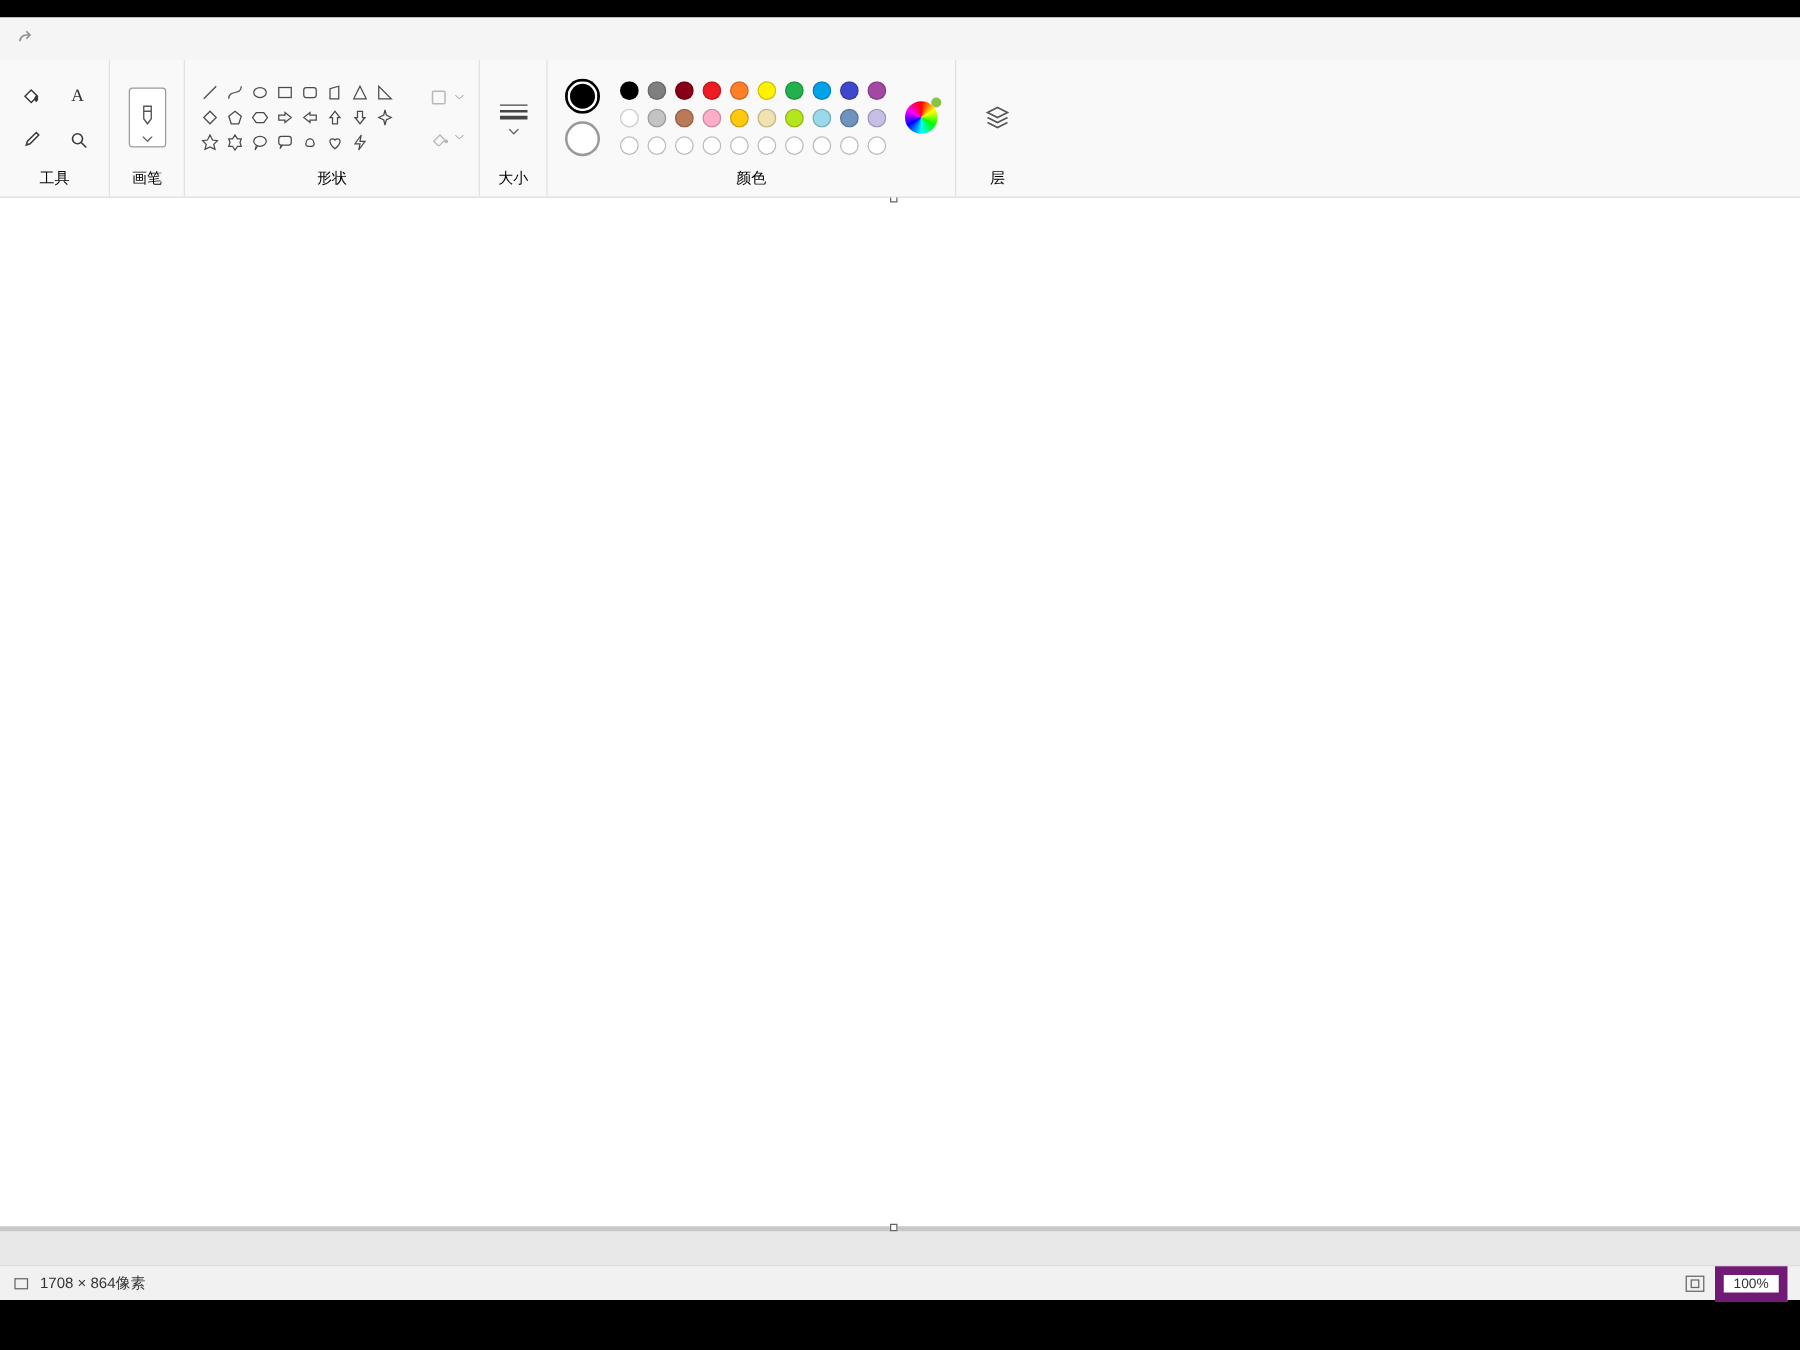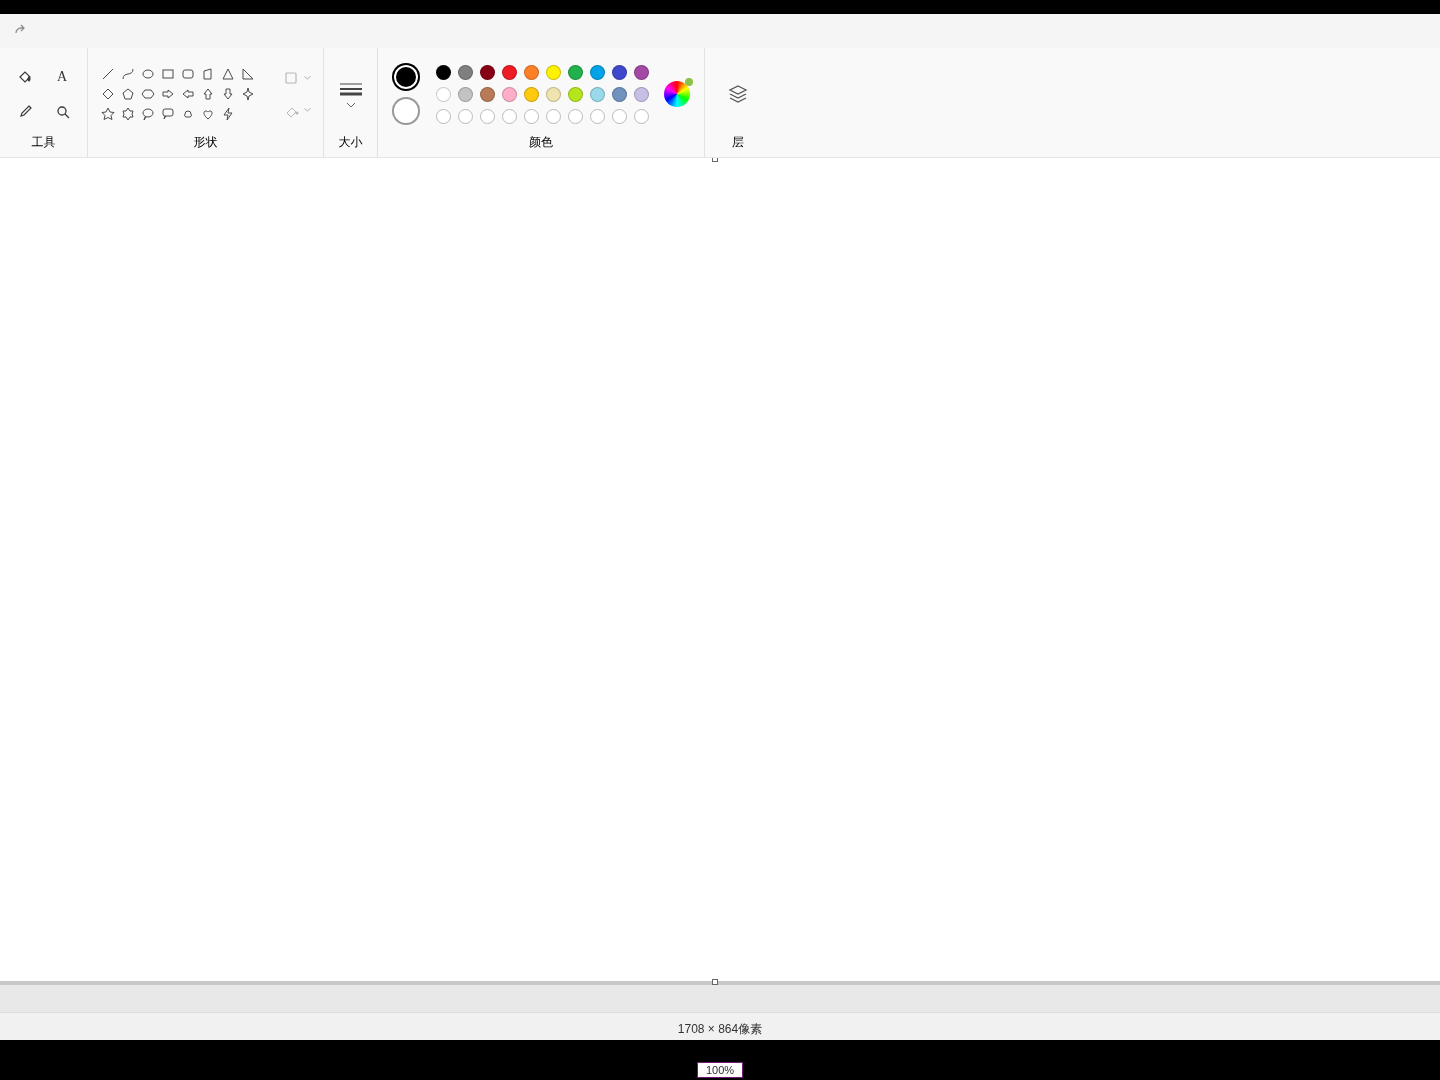--- a/index.html
+++ b/index.html
@@ -183,25 +183,24 @@
   background: #fff;
 }
 .statusbar {
   height: 28px;
   background: #f1f1f1;
   border-top: 1px solid #ddd;
   display: flex;
   align-items: center;
   padding: 0 10px;
   gap: 8px;
-  flex-direction: column;
 }
 .sb-spacer { flex: 1; }
 .zoom-box {
-  border: 1px solid #701a75;
+  border: 7px solid #701a75;
   padding: 1px 8px;
   background: #fff;
   font-size: 11px;
 }
 .bottom-black { height: 40px; background: #000; }
 
 .below-canvas {
   position: absolute;
   left: 0;
   top: 827px;
@@ -248,20 +247,34 @@
           <svg width="18" height="18" viewBox="0 0 18 18" fill="none" stroke="currentColor" stroke-width="1.3">
             <circle cx="8" cy="8" r="4"></circle>
               <path d="M11 11l4 4"></path>
           </svg>
         </div>
       </div>
     </div>
     <div class="group-label">工具</div>
   </div>
 
+  <div class="group" style="width:60px">
+    <div class="group-body">
+      <div class="brush-big">
+        <svg width="16" height="26" viewBox="0 0 16 26" fill="none" stroke="#555" stroke-width="1.1">
+          <path d="M5 2h6v10l-3 4-3-4z" fill="#fff"></path>
+            <path d="M5 6h6"></path>
+        </svg>
+        <svg width="8" height="5" viewBox="0 0 8 5">
+            <path d="M0 0l4 4 4-4" fill="none" stroke="#666" stroke-width="1"></path>
+          </svg>
+      </div>
+    </div>
+    <div class="group-label">画笔</div>
+  </div>
 
   <div class="group">
     <div class="group-body" style="display:flex;gap:4px">
       <div class="shapes-grid">
         <div class="shape-cell">
             <svg width="14" height="14" viewBox="0 0 14 14">
               <path d="M2 12L12 2" stroke="currentColor" stroke-width="1"></path>
             </svg>
           </div>
         <div class="shape-cell">

